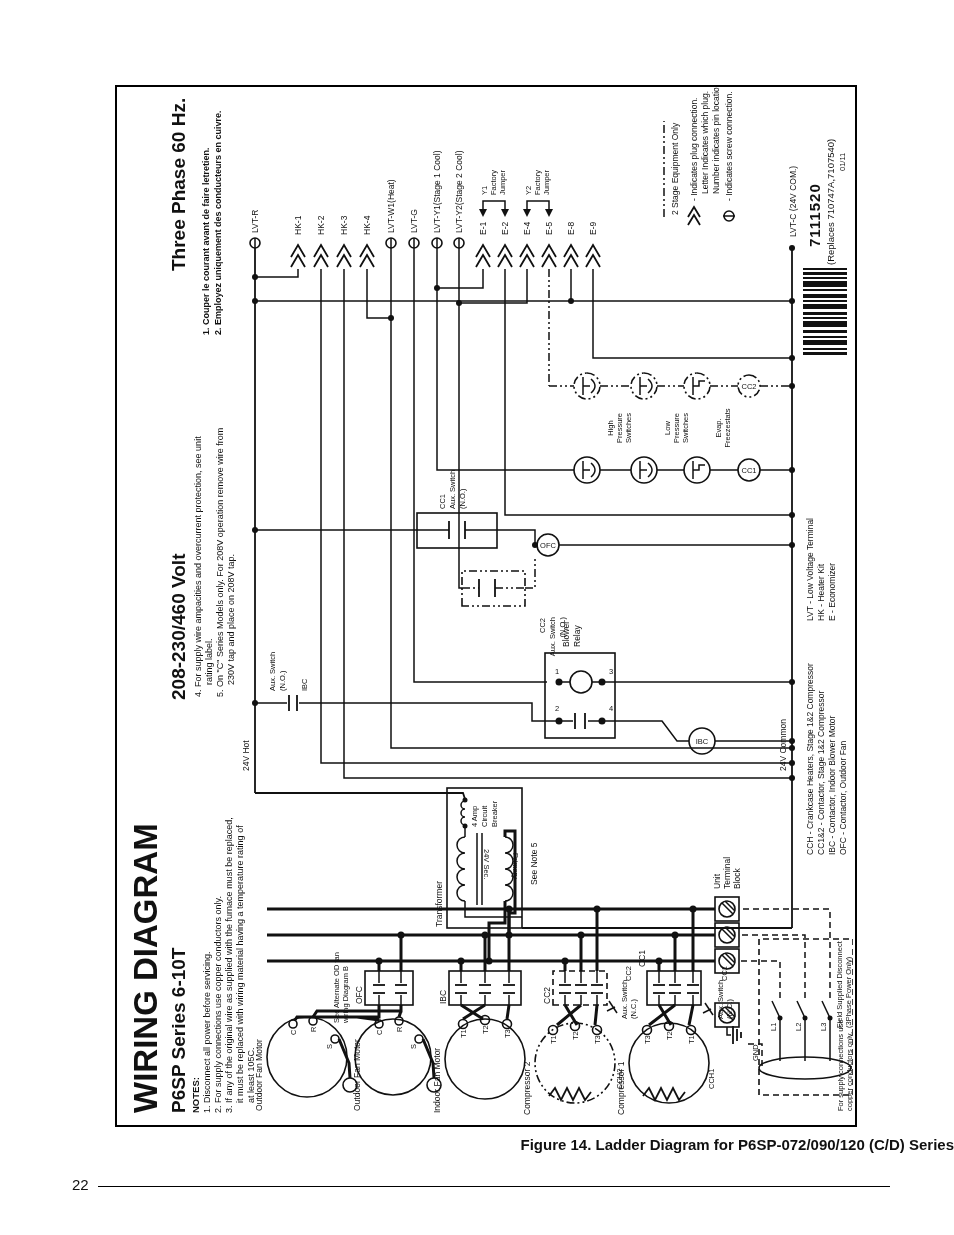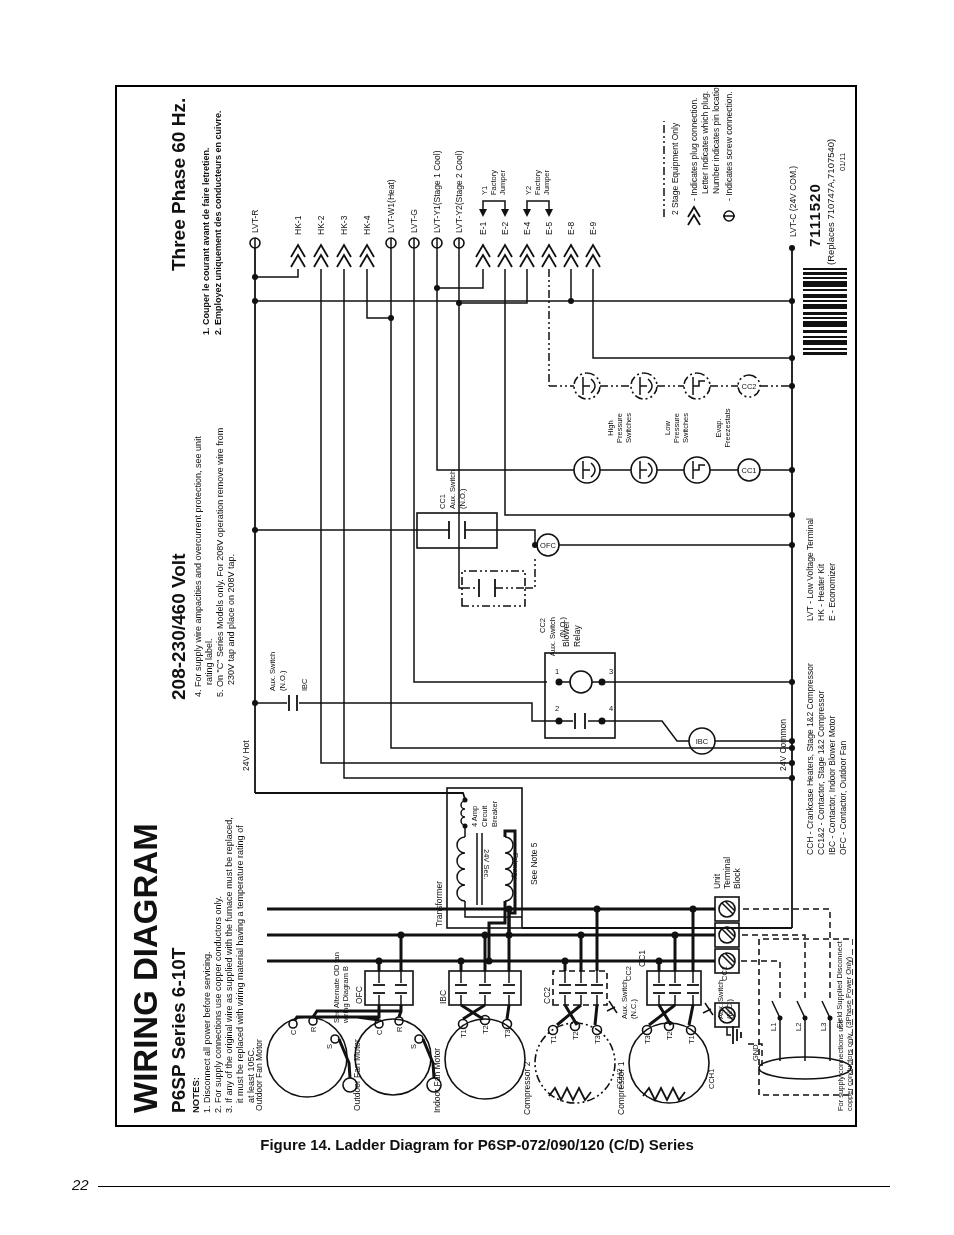--- a/index.html
+++ b/index.html
@@ -16,23 +16,23 @@
   .t-sm{font-size:7.5px;}
   .t-pn{font-size:15px;font-weight:bold;letter-spacing:1px;}
   .t-rep{font-size:9.5px;}
   .w{stroke:#111;stroke-width:1.5;fill:none;}
   .w2{stroke:#111;stroke-width:1.8;fill:none;}
   .pw{stroke:#111;stroke-width:3;fill:none;}
   .bx{stroke:#111;stroke-width:1.6;fill:none;}
   .dd{stroke-dasharray:8 3 2 3 2 3;}
   .dsh{stroke-dasharray:6 4;}
   .dot{fill:#111;stroke:none;}
-  .caption{position:absolute;left:0;top:1136px;width:954px;text-align:center;
+  .caption{position:absolute;left:0;top:1136px;width:954px;text-align:right;
            font-size:15px;font-weight:bold;}
-  .pagenum{position:absolute;left:72px;top:1176px;font-size:15px;font-style:italic;}
+  .pagenum{position:absolute;left:72px;top:1176px;font-size:15px;}
   .rule{position:absolute;left:98px;top:1186px;width:792px;border-top:1.6px solid #000;}
 </style>
 </head>
 <body>
 
 <div class="sheet">
   <div class="frame"></div>
 
   <div class="land">
   <svg width="1036" height="736" viewBox="0 0 1036 736">

